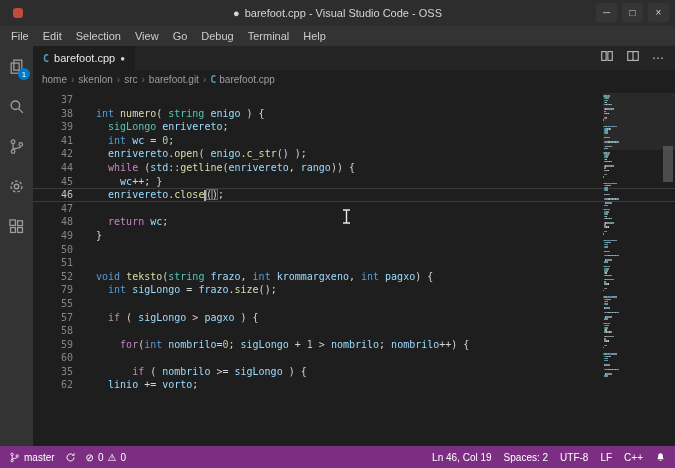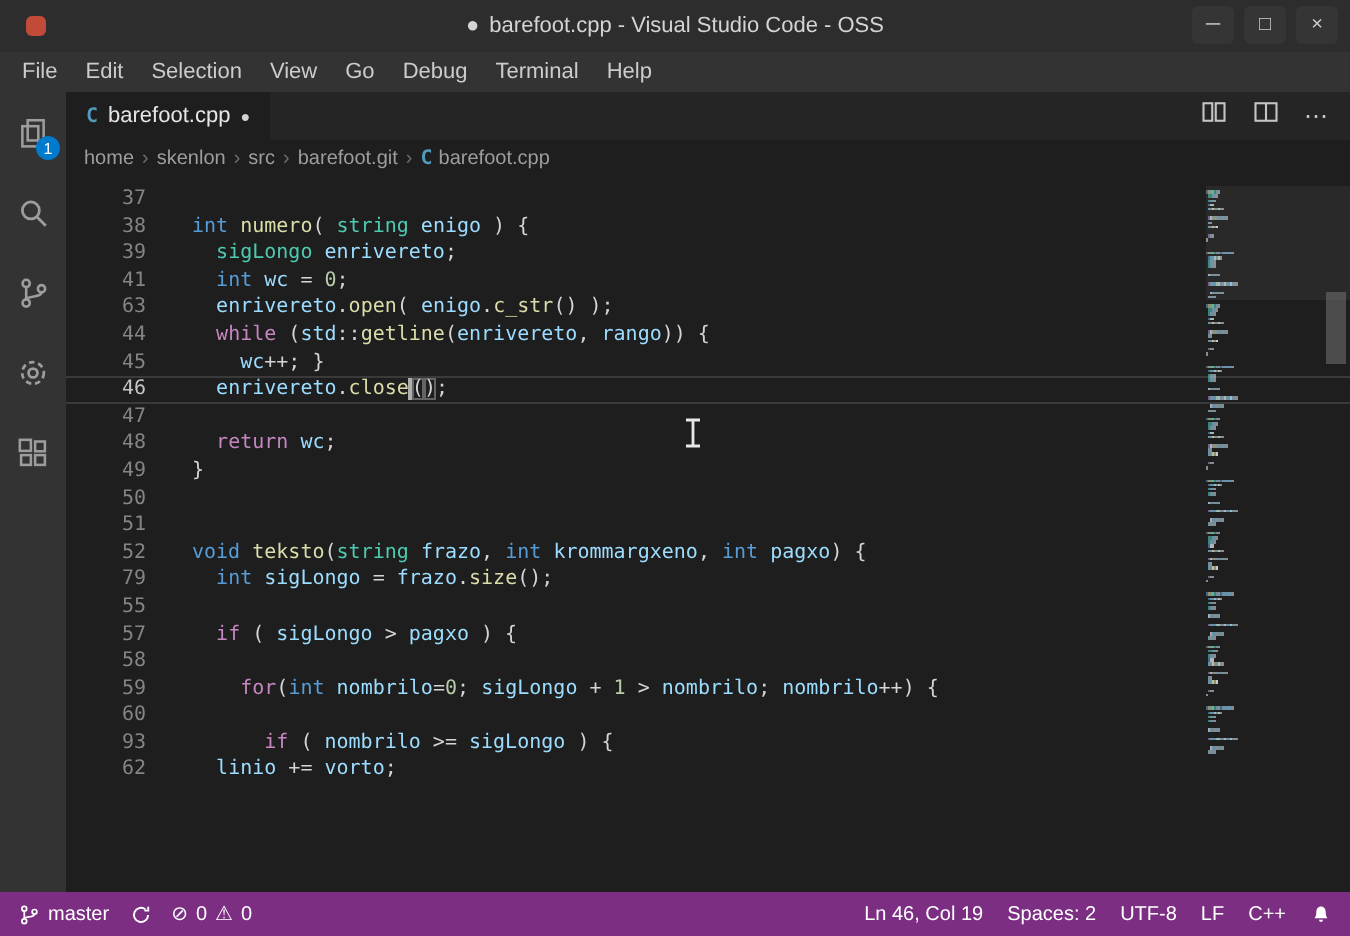--- a/index.html
+++ b/index.html
@@ -197,21 +197,21 @@
             </div>
             <div class="line">
               <span class="ln-num">39</span>
               <span class="ln-code"><span style="color: rgb(212, 212, 212);">  </span><span style="color: rgb(78, 201, 176);">sigLongo</span><span style="color: rgb(212, 212, 212);"> </span><span style="color: rgb(156, 220, 254);">enrivereto</span><span style="color: rgb(212, 212, 212);">;</span></span>
             </div>
             <div class="line">
               <span class="ln-num">41</span>
               <span class="ln-code"><span style="color: rgb(212, 212, 212);">  </span><span style="color: rgb(86, 156, 214);">int</span><span style="color: rgb(212, 212, 212);"> </span><span style="color: rgb(156, 220, 254);">wc</span><span style="color: rgb(212, 212, 212);"> = </span><span style="color: rgb(181, 206, 168);">0</span><span style="color: rgb(212, 212, 212);">;</span></span>
             </div>
             <div class="line">
-              <span class="ln-num">63</span>
+              <span class="ln-num">42</span>
               <span class="ln-code"><span style="color: rgb(212, 212, 212);">  </span><span style="color: rgb(156, 220, 254);">enrivereto</span><span style="color: rgb(212, 212, 212);">.</span><span style="color: rgb(220, 220, 170);">open</span><span style="color: rgb(212, 212, 212);">( </span><span style="color: rgb(156, 220, 254);">enigo</span><span style="color: rgb(212, 212, 212);">.</span><span style="color: rgb(220, 220, 170);">c_str</span><span style="color: rgb(212, 212, 212);">() );</span></span>
             </div>
             <div class="line">
               <span class="ln-num">44</span>
               <span class="ln-code"><span style="color: rgb(212, 212, 212);">  </span><span style="color: rgb(197, 134, 192);">while</span><span style="color: rgb(212, 212, 212);"> (</span><span style="color: rgb(156, 220, 254);">std</span><span style="color: rgb(212, 212, 212);">::</span><span style="color: rgb(220, 220, 170);">getline</span><span style="color: rgb(212, 212, 212);">(</span><span style="color: rgb(156, 220, 254);">enrivereto</span><span style="color: rgb(212, 212, 212);">, </span><span style="color: rgb(156, 220, 254);">rango</span><span style="color: rgb(212, 212, 212);">)) {</span></span>
             </div>
             <div class="line">
               <span class="ln-num">45</span>
               <span class="ln-code"><span style="color: rgb(212, 212, 212);">    </span><span style="color: rgb(156, 220, 254);">wc</span><span style="color: rgb(212, 212, 212);">++; }</span></span>
             </div>
@@ -260,21 +260,21 @@
             </div>
             <div class="line">
               <span class="ln-num">59</span>
               <span class="ln-code"><span style="color: rgb(212, 212, 212);">    </span><span style="color: rgb(197, 134, 192);">for</span><span style="color: rgb(212, 212, 212);">(</span><span style="color: rgb(86, 156, 214);">int</span><span style="color: rgb(212, 212, 212);"> </span><span style="color: rgb(156, 220, 254);">nombrilo</span><span style="color: rgb(212, 212, 212);">=</span><span style="color: rgb(181, 206, 168);">0</span><span style="color: rgb(212, 212, 212);">; </span><span style="color: rgb(156, 220, 254);">sigLongo</span><span style="color: rgb(212, 212, 212);"> + </span><span style="color: rgb(181, 206, 168);">1</span><span style="color: rgb(212, 212, 212);"> &gt; </span><span style="color: rgb(156, 220, 254);">nombrilo</span><span style="color: rgb(212, 212, 212);">; </span><span style="color: rgb(156, 220, 254);">nombrilo</span><span style="color: rgb(212, 212, 212);">++) {</span></span>
             </div>
             <div class="line">
               <span class="ln-num">60</span>
               <span class="ln-code"></span>
             </div>
             <div class="line">
-              <span class="ln-num">93</span>
+              <span class="ln-num">35</span>
               <span class="ln-code"><span style="color: rgb(212, 212, 212);">      </span><span style="color: rgb(197, 134, 192);">if</span><span style="color: rgb(212, 212, 212);"> ( </span><span style="color: rgb(156, 220, 254);">nombrilo</span><span style="color: rgb(212, 212, 212);"> &gt;= </span><span style="color: rgb(156, 220, 254);">sigLongo</span><span style="color: rgb(212, 212, 212);"> ) {</span></span>
             </div>
             <div class="line">
               <span class="ln-num">62</span>
               <span class="ln-code"><span style="color: rgb(212, 212, 212);">  </span><span style="color: rgb(156, 220, 254);">linio</span><span style="color: rgb(212, 212, 212);"> += </span><span style="color: rgb(156, 220, 254);">vorto</span><span style="color: rgb(212, 212, 212);">;</span></span>
             </div>
           </div>
         <div class="minimap">
           <div class="minimap-slider"></div>
         <div class="mm-row"></div>

